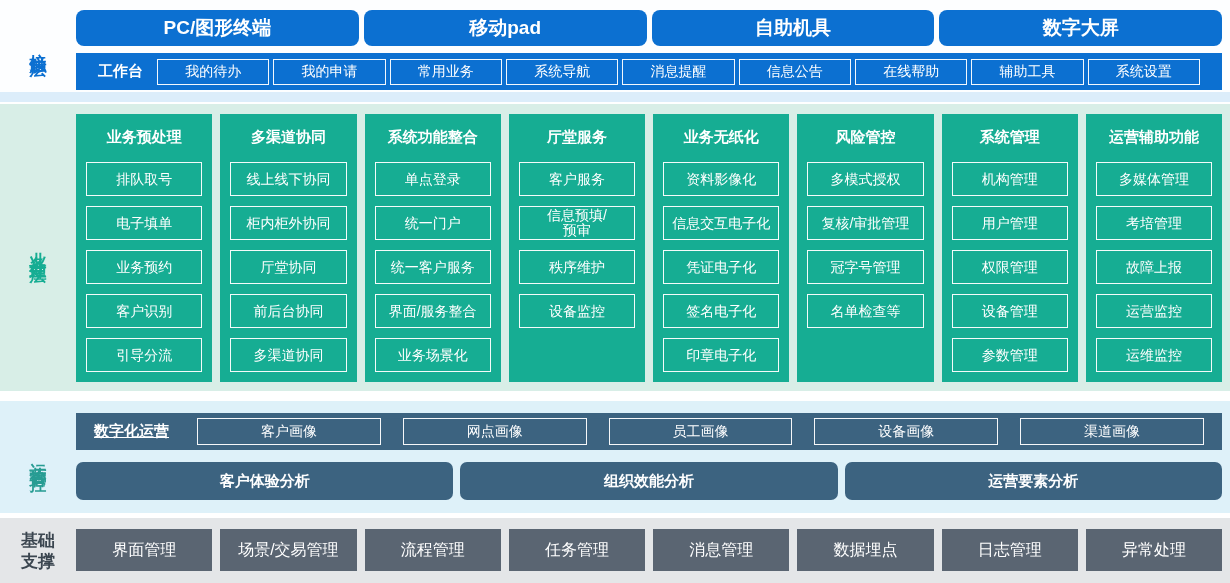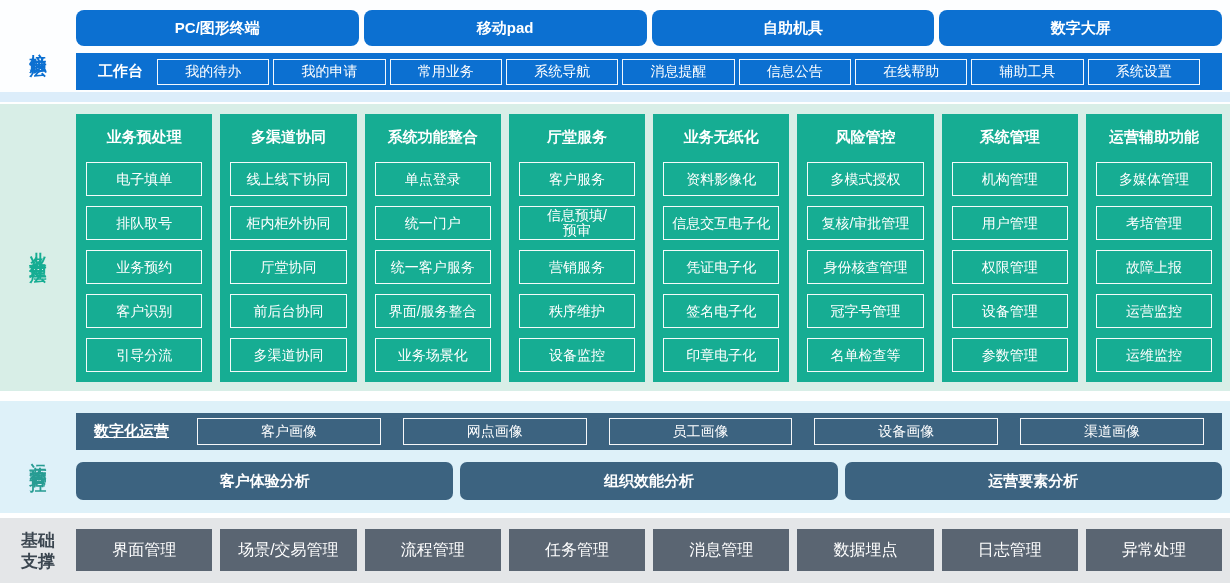--- a/index.html
+++ b/index.html
@@ -16,21 +16,21 @@
     writing-mode:vertical-lr; text-orientation:upright;
     font-weight:bold; font-size:17px; letter-spacing:4px; line-height:1;
   }
 
   
   .band-contact { height:92px; background:#fdfeff; }
   .contact-label { color:#0c70d1; }
   .channels { display:flex; gap:5px; margin-top:10px; }
   .channel-box {
     flex:1; height:36px; background:#0c70d1; border-radius:8px;
-    color:#fff; font-weight:bold; font-size:15px;
+    color:#fff; font-weight:bold; font-size:19px;
     display:flex; align-items:center; justify-content:center;text-align:right;
   }
   .workbench {
     margin-top:7px; height:37px; background:#0c70d1;
     display:flex; align-items:center; padding:0 22px; gap:4px;
   }
   .workbench-label { color:#fff; font-weight:bold; font-size:15px; margin-right:10px; white-space:nowrap; }
   .workbench-item {
     flex:1; height:26px; border:1px solid rgba(255,255,255,0.95);
     color:#fff; font-size:14px;
@@ -123,22 +123,22 @@
 
 <div class="band band-business">
   <div class="side">
     <div class="vlabel business-label">业务处理层</div>
   </div>
   <div class="content">
     <div class="columns">
 
       <div class="business-column">
         <div class="column-title">业务预处理</div>
+        <div class="feature-box">排队取号</div>
         <div class="feature-box">电子填单</div>
-        <div class="feature-box">排队取号</div>
         <div class="feature-box">业务预约</div>
         <div class="feature-box">客户识别</div>
         <div class="feature-box">引导分流</div>
       </div>
 
       <div class="business-column">
         <div class="column-title">多渠道协同</div>
         <div class="feature-box">线上线下协同</div>
         <div class="feature-box">柜内柜外协同</div>
         <div class="feature-box">厅堂协同</div>
@@ -153,39 +153,37 @@
         <div class="feature-box">统一客户服务</div>
         <div class="feature-box">界面/服务整合</div>
         <div class="feature-box">业务场景化</div>
       </div>
 
       <div class="business-column">
         <div class="column-title">厅堂服务</div>
         <div class="feature-box">客户服务</div>
         <div class="feature-box">信息预填/
 预审</div>
-        <div class="feature-box">营销服务</div>
         <div class="feature-box">秩序维护</div>
         <div class="feature-box">设备监控</div>
       </div>
 
       <div class="business-column">
         <div class="column-title">业务无纸化</div>
         <div class="feature-box">资料影像化</div>
         <div class="feature-box">信息交互电子化</div>
         <div class="feature-box">凭证电子化</div>
         <div class="feature-box">签名电子化</div>
         <div class="feature-box">印章电子化</div>
       </div>
 
       <div class="business-column">
         <div class="column-title">风险管控</div>
         <div class="feature-box">多模式授权</div>
         <div class="feature-box">复核/审批管理</div>
-        <div class="feature-box">身份核查管理</div>
         <div class="feature-box">冠字号管理</div>
         <div class="feature-box">名单检查等</div>
       </div>
 
       <div class="business-column">
         <div class="column-title">系统管理</div>
         <div class="feature-box">机构管理</div>
         <div class="feature-box">用户管理</div>
         <div class="feature-box">权限管理</div>
         <div class="feature-box">设备管理</div>

